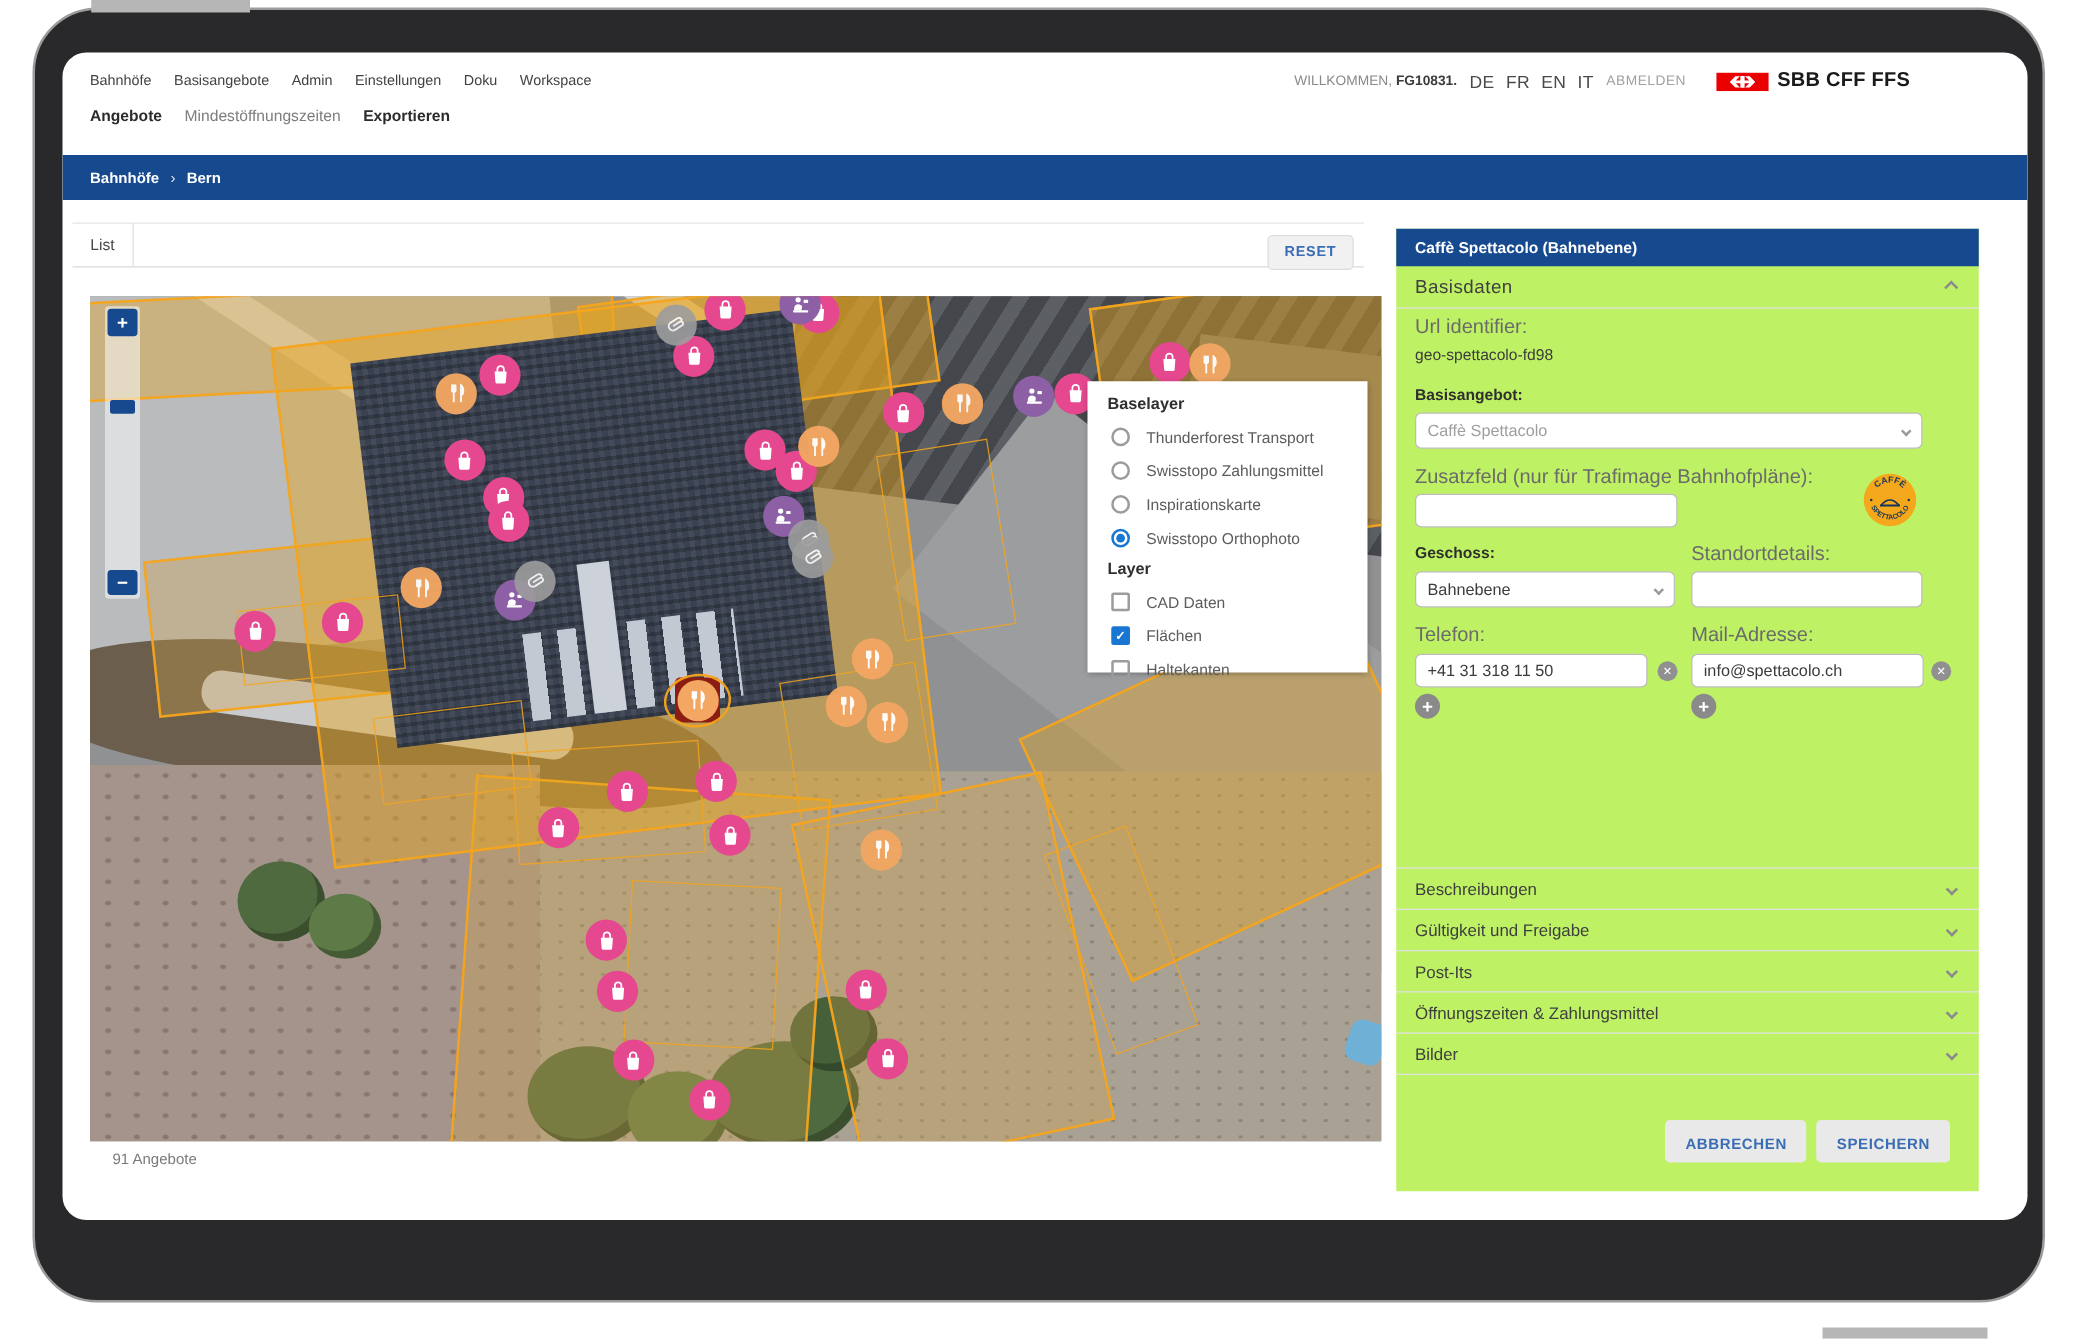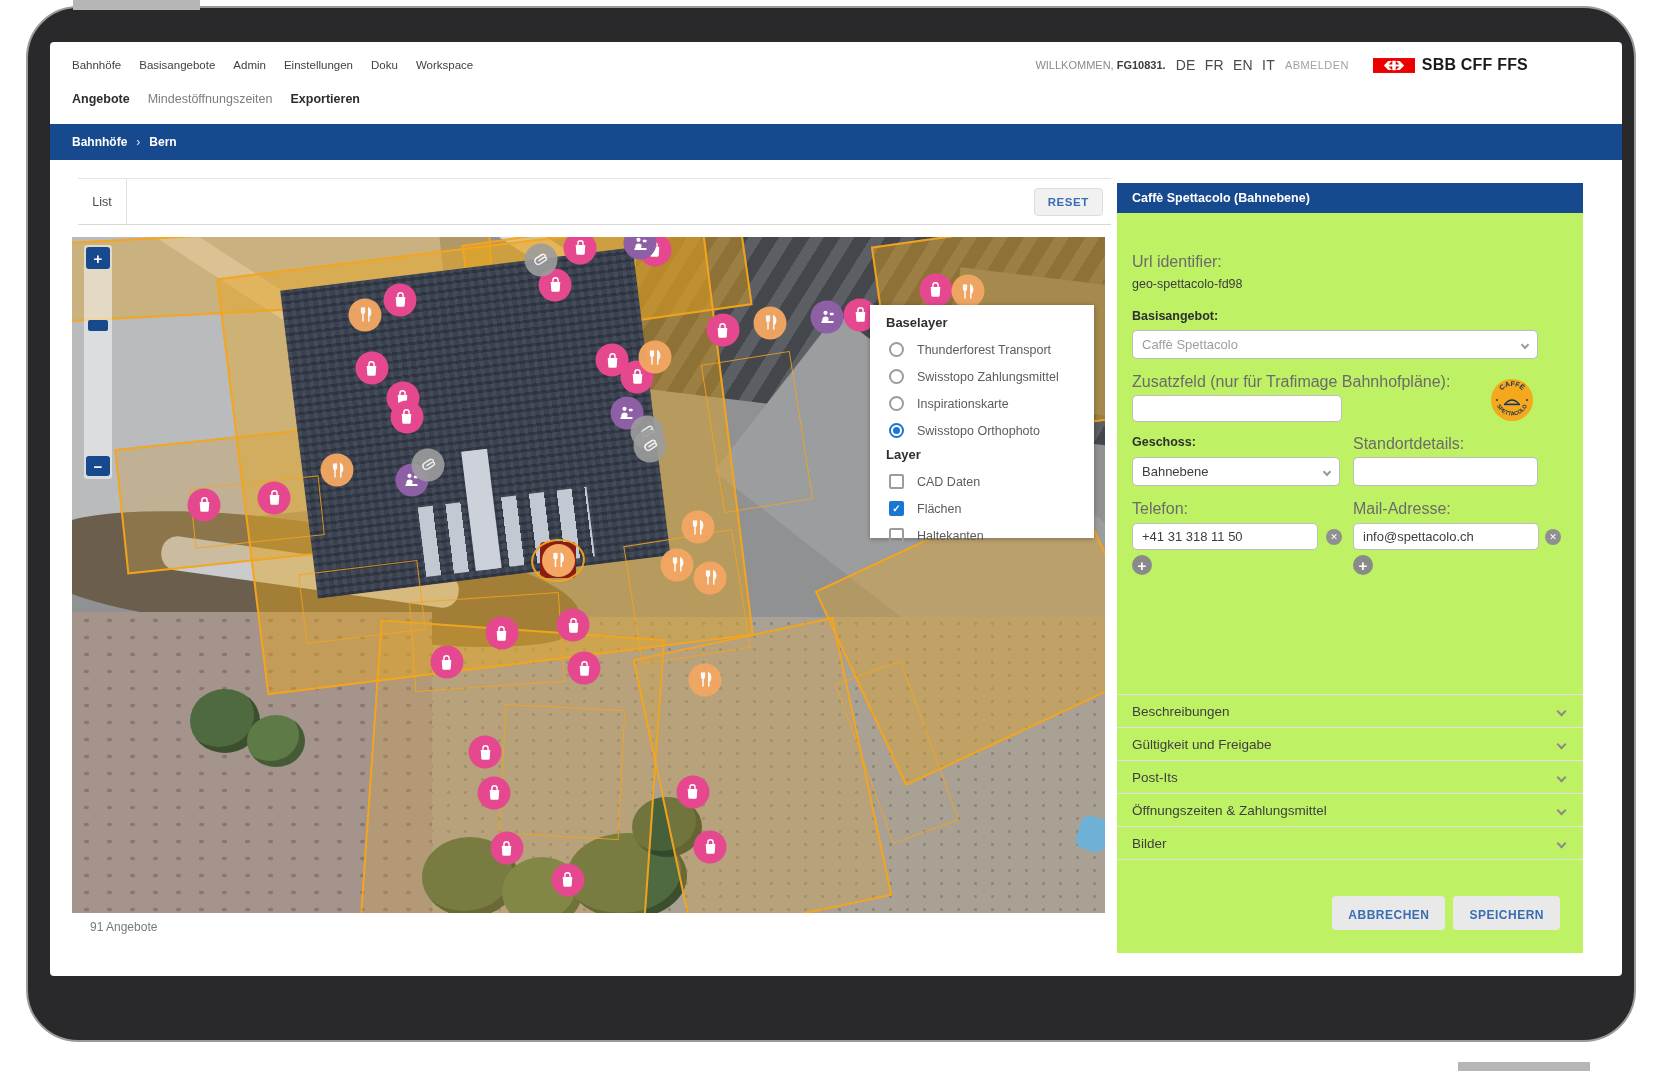--- a/index.html
+++ b/index.html
@@ -8,48 +8,48 @@
     --sbb-red:#eb0000;
   }
   *{box-sizing:border-box;margin:0;padding:0}
   body{width:1662px;height:1071px;position:relative;background:#fff;
        font-family:"Liberation Sans",sans-serif;overflow:hidden}
   .device{position:absolute;left:26px;top:6px;width:1610px;height:1036px;border-radius:52px;
           background:#29292b;border:2px solid #9b9b9b;z-index:1}
   .dev-tab-top{position:absolute;left:73px;top:0;width:127px;height:10px;background:#b6b6b6;z-index:3}
   .dev-tab-bottom{position:absolute;left:1458px;top:1062px;width:132px;height:9px;background:#b6b6b6;z-index:3}
   .app{position:absolute;left:50px;top:42px;width:1572px;height:934px;background:#fff;
-       border-radius:4px;overflow:hidden;z-index:2}
+       border-radius:19px;overflow:hidden;z-index:2}
 
   
   .topnav{position:absolute;left:0;top:8px;right:0;height:30px;display:flex;align-items:center;
           padding-left:22px;font-size:11.5px;color:#424242}
   .topnav .item{margin-right:18px;cursor:pointer;white-space:nowrap}
   .topnav-right{position:absolute;right:94px;top:8px;height:30px;display:flex;align-items:center;gap:10px;
                 font-size:11px;color:#8a8a8a}
   .welcome b{color:#3c3c3c}
   .langs{display:flex;gap:9px;font-size:14px;color:#4a4a4a;letter-spacing:.3px}
   .logout{color:#a2a2a2;letter-spacing:.4px}
   .sbb{display:flex;align-items:center;gap:7px;margin-left:14px}
   .sbb-flag{width:42px;height:15px;display:block}
   .sbb-text{font-weight:bold;font-size:16px;color:#1a1a1a;letter-spacing:.2px}
 
   
-  .subnav{position:absolute;left:22px;top:44px;height:26px;display:flex;align-items:center;
+  .subnav{position:absolute;left:22px;top:44px;height:26px;display:flex;align-items:flex-start;
           font-size:12.5px;color:#7d7d7d}
   .subnav .item{margin-right:18px;cursor:pointer}
   .subnav .item.bold{font-weight:bold;color:#2c2c2c}
 
   
   .crumbbar{position:absolute;left:0;top:82px;right:0;height:36px;background:var(--blue);
             display:flex;align-items:center;padding-left:22px;color:#fff;font-size:12px;font-weight:bold}
   .crumbbar .sep{margin:0 9px;font-weight:normal;opacity:.85}
 
   
-  .maptabs{position:absolute;left:28px;top:136px;width:1033px;height:47px;border-top:1px solid #e5e5e5;
+  .maptabs{position:absolute;left:8px;top:136px;width:1033px;height:36px;border-top:1px solid #e5e5e5;
            border-bottom:1px solid #d9d9d9}
   .list-tab{position:absolute;left:0;top:0;width:49px;height:100%;border-right:1px solid #e0e0e0;
             display:flex;align-items:center;justify-content:center;font-size:12.5px;color:#4a4a4a;cursor:pointer}
   .reset-btn{position:absolute;right:8px;top:9px;height:28px;padding:0 13px;background:#f1f1f1;
              border:1px solid #ddd;border-radius:4px;color:var(--link);font-size:11.5px;font-weight:bold;
              letter-spacing:.6px;display:flex;align-items:center;cursor:pointer}
   .count{position:absolute;left:40px;top:878px;font-size:12px;color:#7a7a7a}
 
   
   .map{position:absolute;left:22px;top:195px;width:1033px;height:676px;background:#8f9193;overflow:hidden}
@@ -650,20 +650,24 @@
             <span>Haltekanten</span>
           </div>
         </div>
     </div>
   </div>
 
   <div class="count">91 Angebote</div>
 
   <div class="panel">
     <div class="p-header">Caffè Spettacolo (Bahnebene)</div>
+    <div class="p-basis">
+      <span>Basisdaten</span>
+      <span class="chev up"></span>
+    </div>
 
     <span class="flabel" style="left:15px;top:70px">Url identifier:</span>
     <span class="fvalue" style="left:15px;top:94px">geo-spettacolo-fd98</span>
 
     <span class="flabel bold" style="left:15px;top:126px">Basisangebot:</span>
     <div class="fbox dim" style="left:15px;top:147px;width:406px">
       <span>Caffè Spettacolo</span>
       <span class="chev"></span>
     </div>
 

